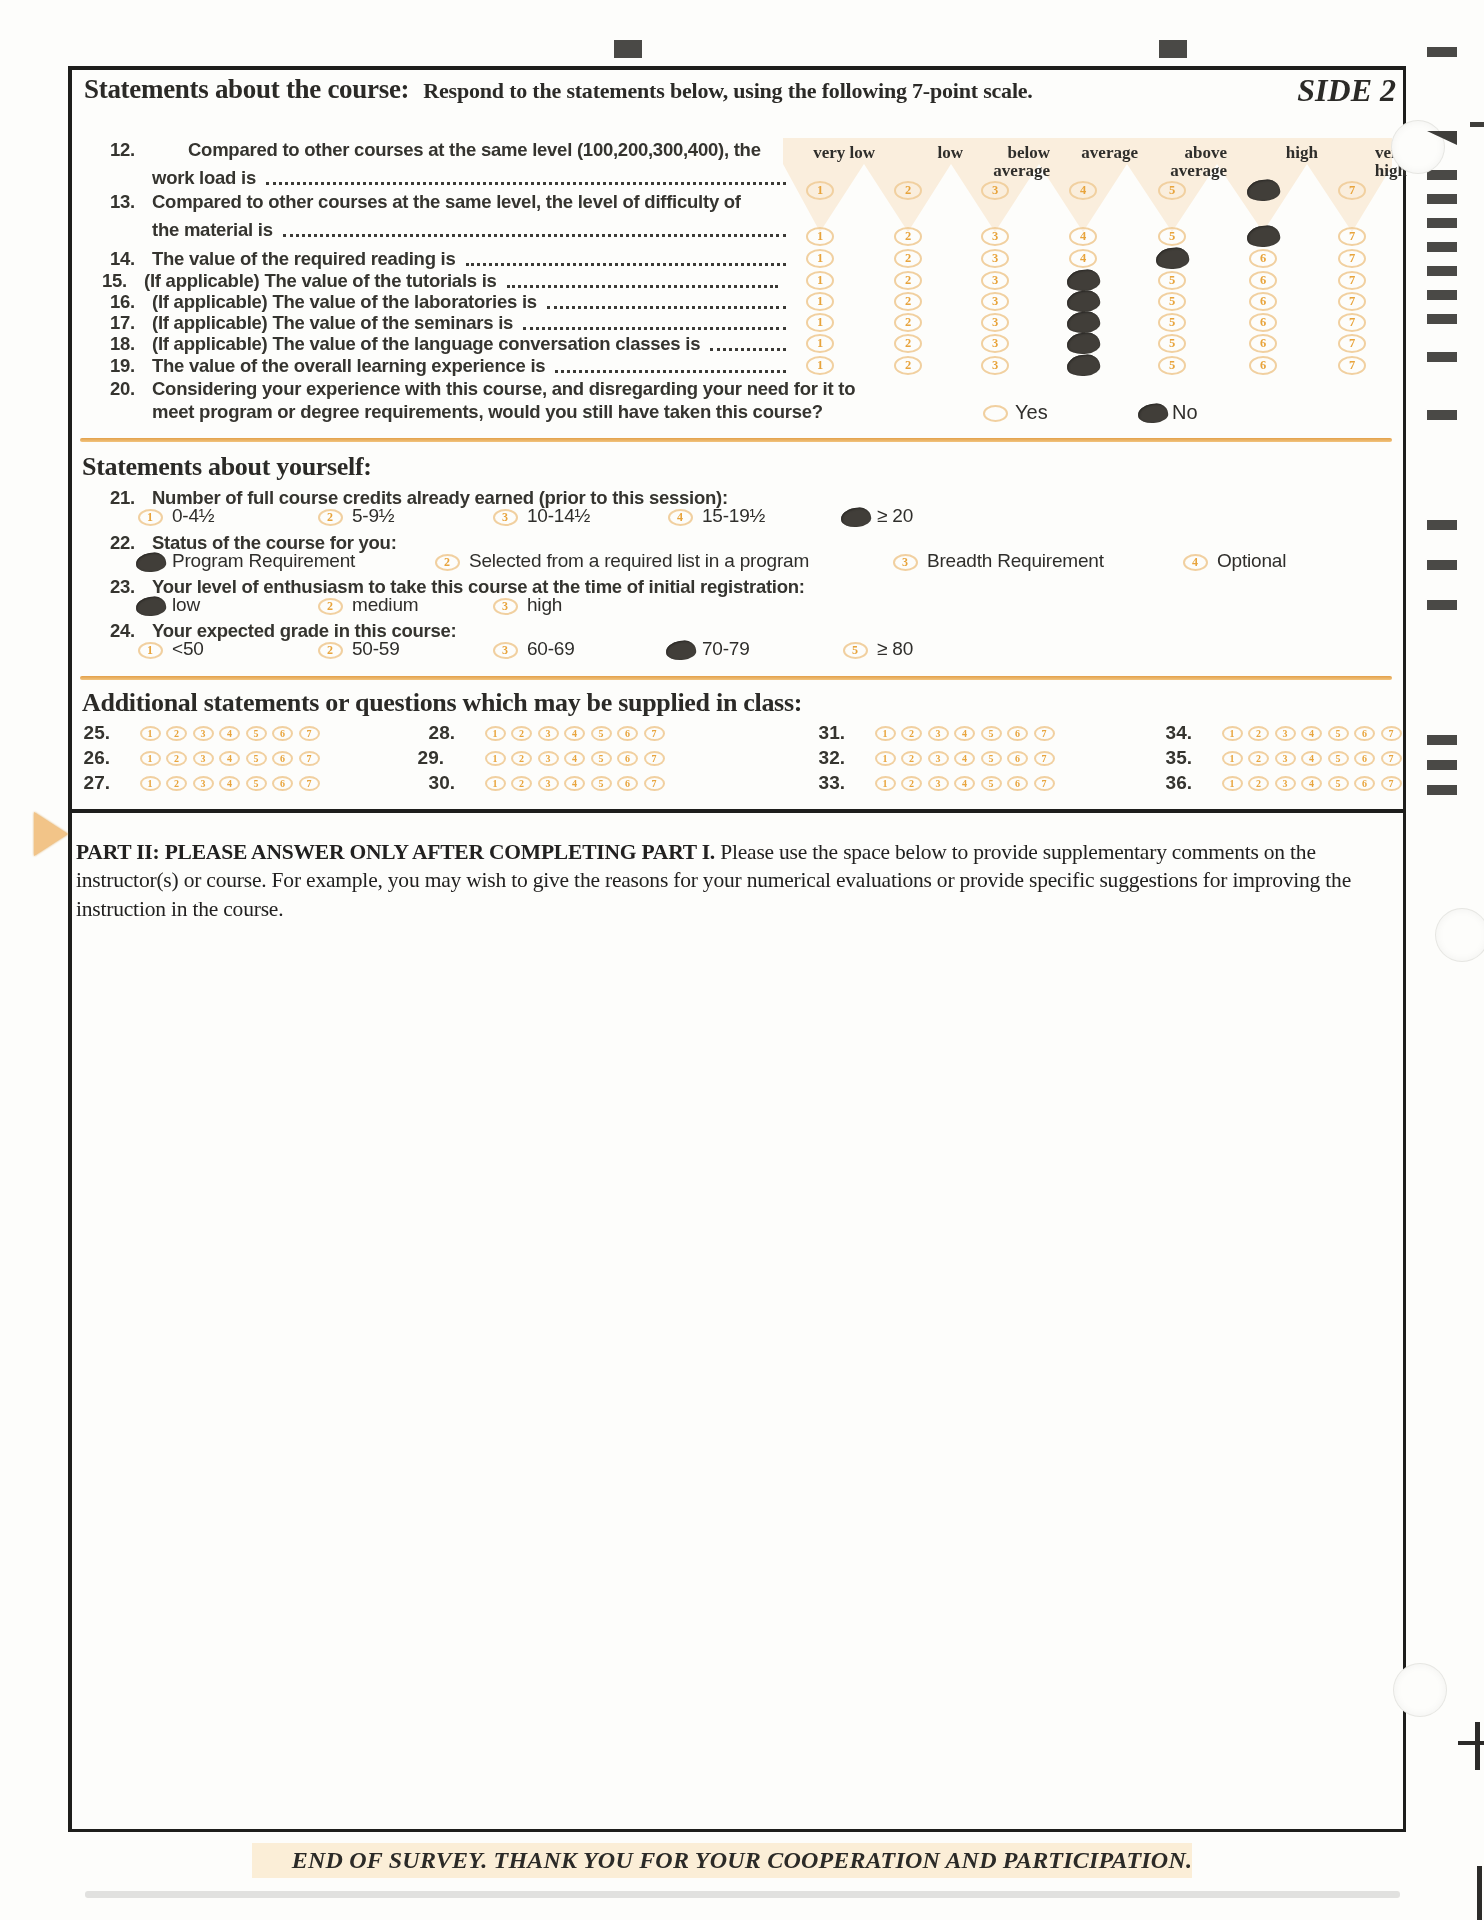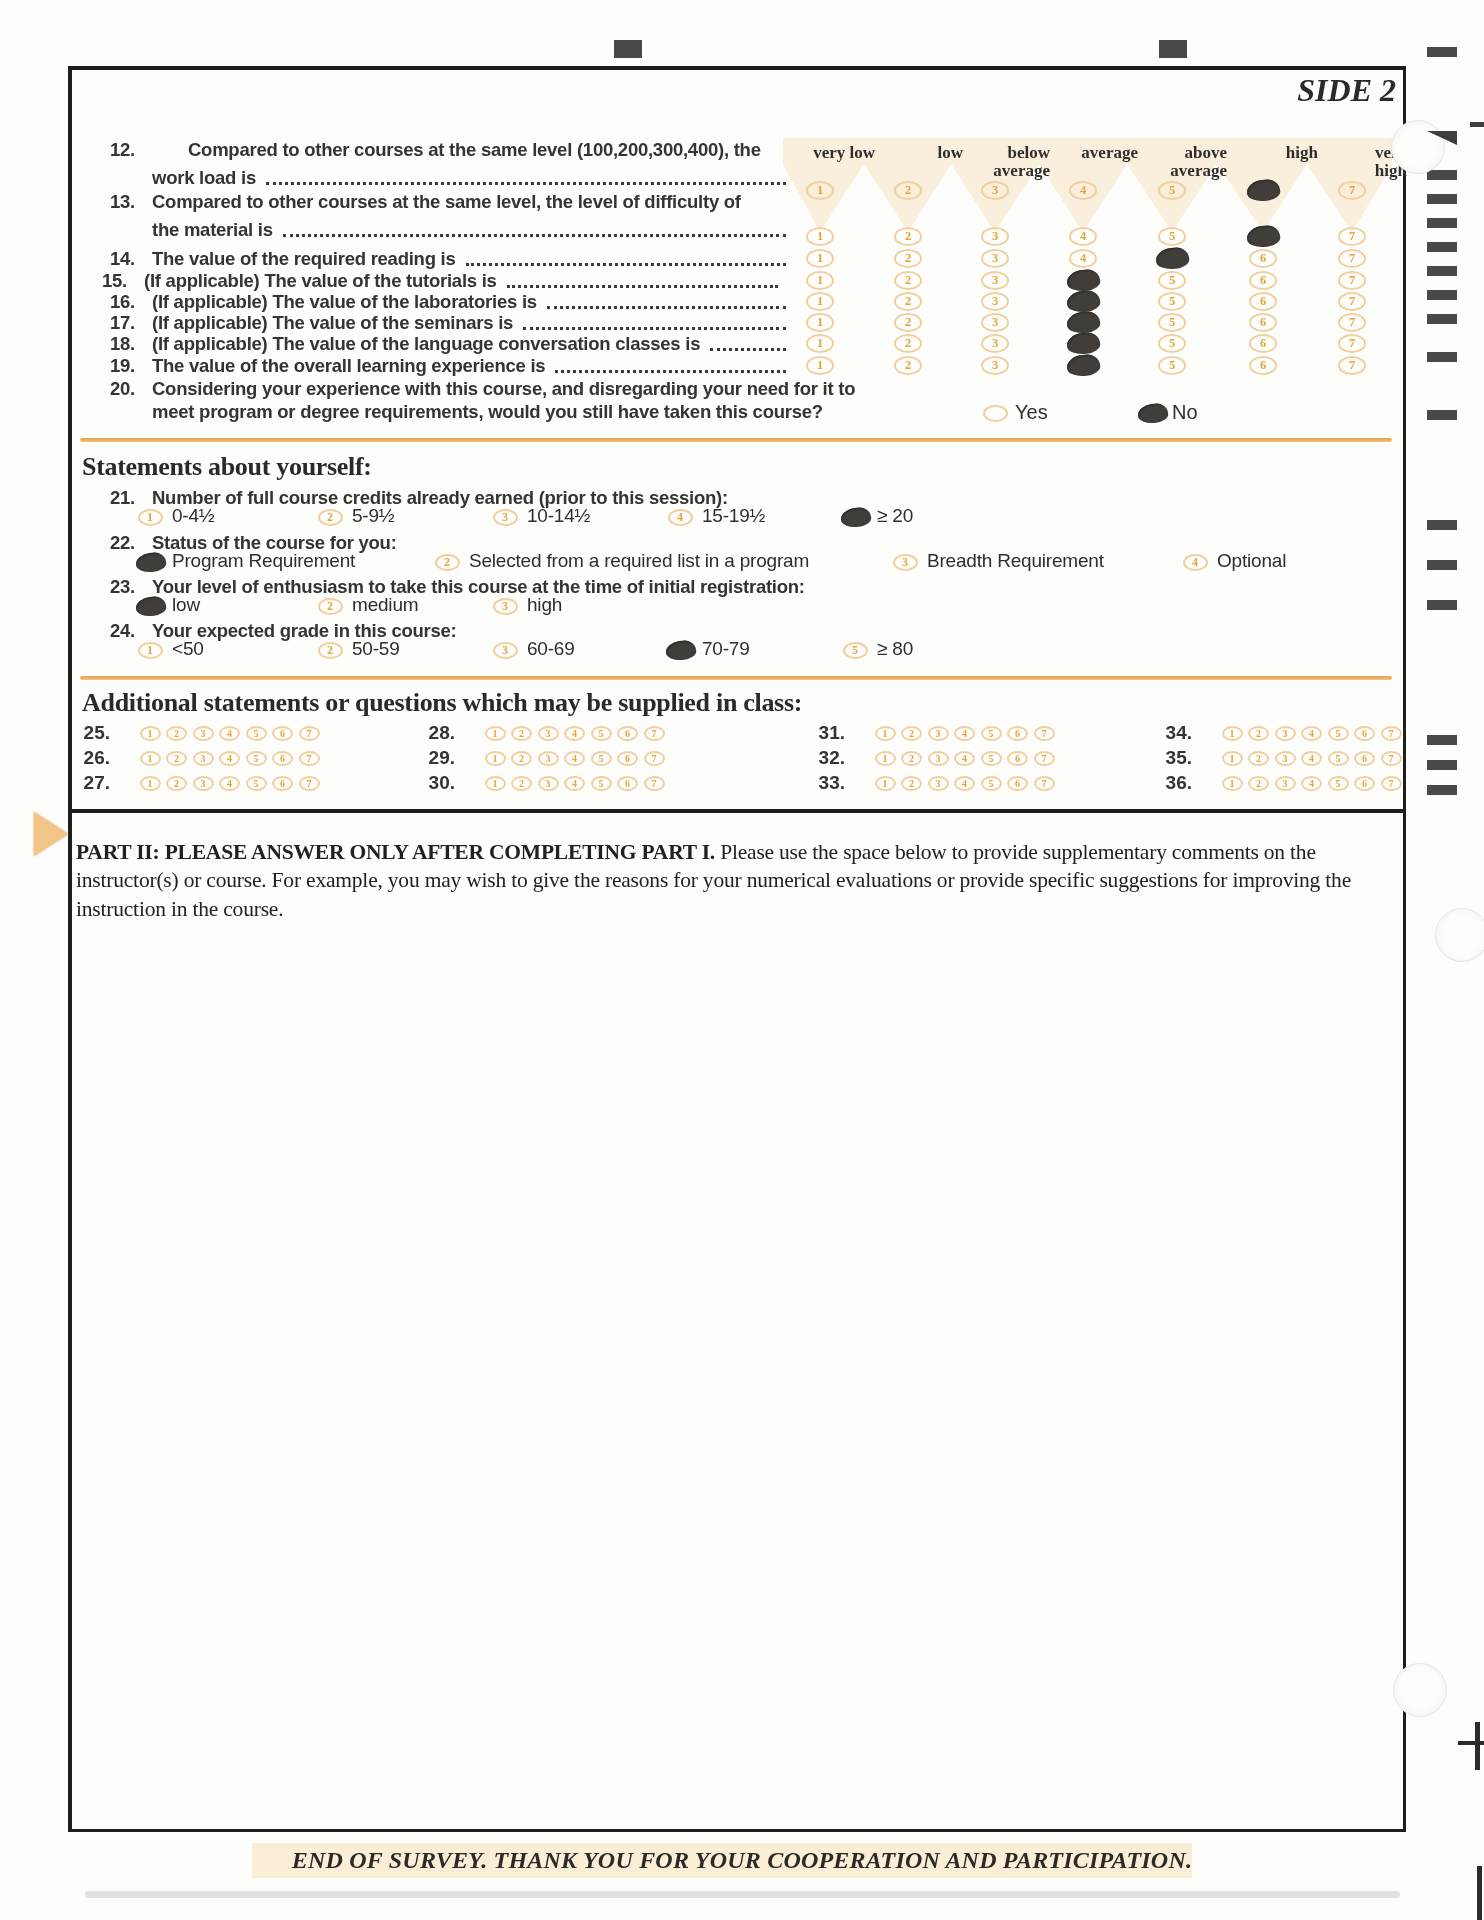--- a/index.html
+++ b/index.html
@@ -96,20 +96,23 @@
       <div class="tmark" style="top: 600px;"></div>
       <div class="tmark" style="top: 735px;"></div>
       <div class="tmark" style="top: 760px;"></div>
       <div class="tmark" style="top: 785px;"></div>
     </div>
   <div class="edge-dash"></div>
 
   <div class="form-box"></div>
   <div class="part-divider"></div>
 
+  <div style="position:absolute;left:84px;top:74px;">
+    <span class="sec-title">Statements about the course:</span><span class="p1-instr">Respond to the statements below, using the following 7-point scale.</span>
+  </div>
   <div class="side-label">SIDE 2</div>
 
   <svg style="position:absolute;left:775px;top:136px;" width="625" height="100" viewBox="0 0 625 100">
     <polygon fill="#faeedd" points="8,2 617,2 617,30 577,96 532,28 488,96 442,28 397,96 352,28 308,96 264,28 220,96 176,28 133,96 89,28 45,96 8,28"></polygon>
   </svg>
   <div id="scale-headers">
       <div class="scale-label" style="left: 765px; top: 144px;">very low</div>
       <div class="scale-label" style="left: 853px; top: 144px;">low</div>
       <div class="scale-label" style="left: 940px; top: 144px;">below<br>average</div>
       <div class="scale-label" style="left: 1028px; top: 144px;">average</div>
@@ -565,21 +568,21 @@
       </span>
       <span class="bubble b-min" style="left: 590.5px; top: 725.5px;">
         <span class="bnum">5</span>
       </span>
       <span class="bubble b-min" style="left: 617px; top: 725.5px;">
         <span class="bnum">6</span>
       </span>
       <span class="bubble b-min" style="left: 643.5px; top: 725.5px;">
         <span class="bnum">7</span>
       </span>
-      <span class="add-num" style="left: 413px; top: 747px;">29.</span>
+      <span class="add-num" style="left: 402px; top: 747px;">29.</span>
       <span class="bubble b-min" style="left: 484.5px; top: 750.5px;">
         <span class="bnum">1</span>
       </span>
       <span class="bubble b-min" style="left: 511px; top: 750.5px;">
         <span class="bnum">2</span>
       </span>
       <span class="bubble b-min" style="left: 537.5px; top: 750.5px;">
         <span class="bnum">3</span>
       </span>
       <span class="bubble b-min" style="left: 564px; top: 750.5px;">

